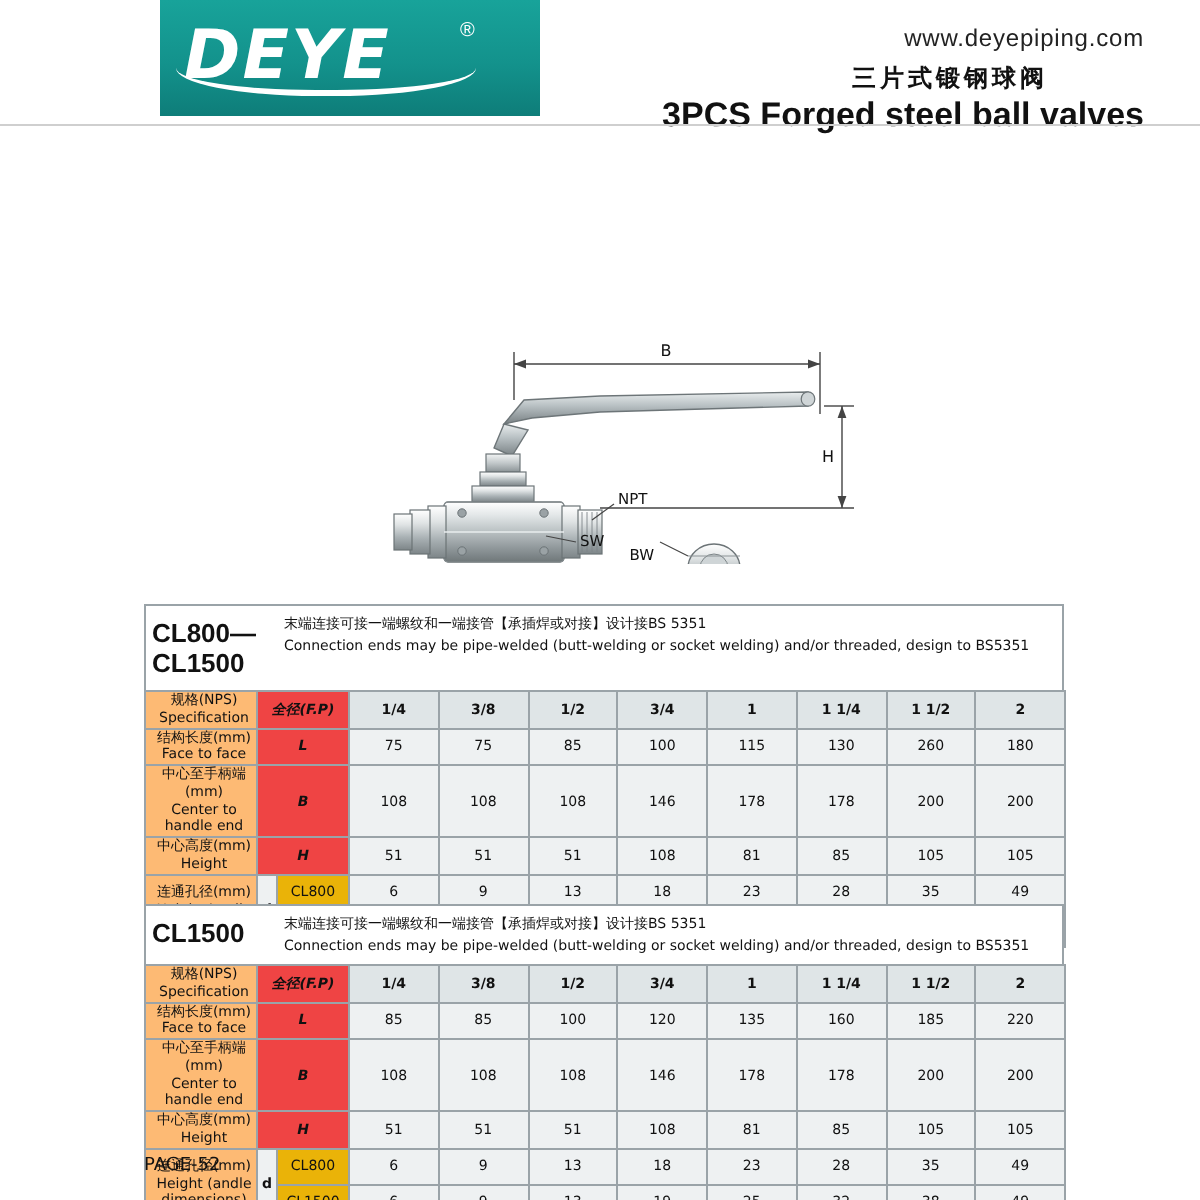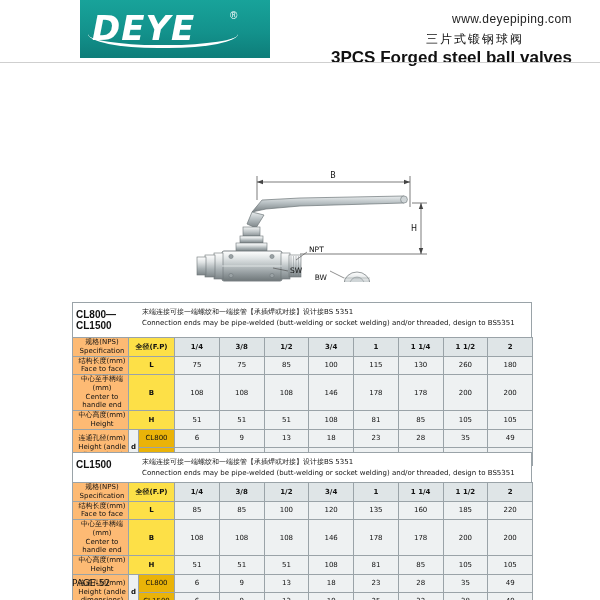--- a/index.html
+++ b/index.html
@@ -67,20 +67,21 @@
     letter-spacing: 0.4px;
   }
   .title-cn {
     position: absolute;
     right: 76px;
     top: 31px;
     font-size: 12px;
     color: #111;
     font-family: "DejaVu Sans", sans-serif;
     letter-spacing: 2px;
+    font-weight: bold;
   }
   .title-en {
     position: absolute;
     right: 28px;
     top: 48px;
     font-size: 17px;
     font-weight: bold;
     color: #111;
   }
   .header-rule {
@@ -111,21 +112,21 @@
 
   .tbl-caption {
     display: flex;
     align-items: stretch;
     border: 1px solid #9aa3a8;
     border-bottom: none;
     background: #ffffff;
   }
   .tbl-caption .cl {
     width: 66px;
-    font-size: 10px;
+    font-size: 13px;
     font-weight: bold;
     padding: 6px 3px;
     box-sizing: border-box;
     color: #111;
   }
   .tbl-caption .note {
     flex: 1;
     font-size: 7px;
     line-height: 1.5;
     padding: 4px 3px;
@@ -147,23 +148,24 @@
     padding: 0;
   }
   .lbl {
     text-align: left;
     padding-left: 3px !important;
     line-height: 1.25;
     background: #fdba74;
     font-size: 6.5px;
   }
   .sym {
-    background: #fde047;
+    background: #ef4444;
     font-weight: bold;
     font-size: 8px;
+    font-style: italic;
   }
   .hdr {
     background: #dfe5e7;
     font-weight: bold;
   }
   .val-shade { background: #eef1f2; }
   .d-col {
     background: #eef1f2;
     font-weight: bold;
     font-size: 8px;

